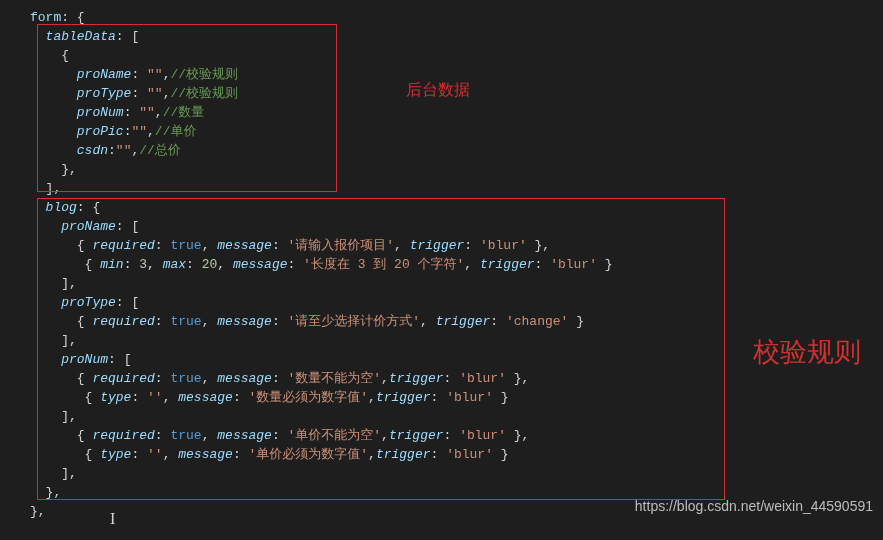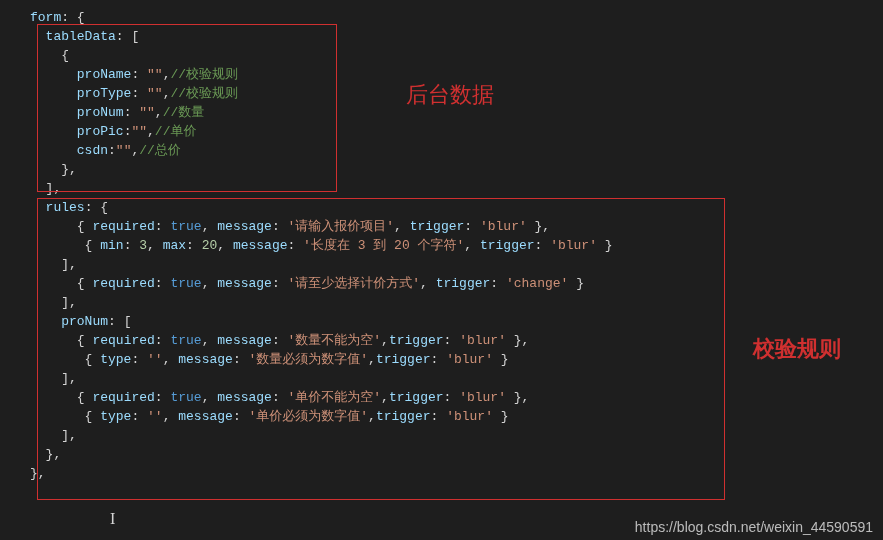--- a/index.html
+++ b/index.html
@@ -16,21 +16,21 @@
       height: 540px;
       position: relative;
       overflow: hidden;
       padding: 8px 0 0 30px;
     }
     .code-line {
       line-height: 19px;
       white-space: pre;
     }
     .prop { color: #9cdcfe; }
-    .key { color: #9cdcfe; }
+    .key { color: #9cdcfe; font-style: italic; }
     .str { color: #ce9178; }
     .num { color: #b5cea8; }
     .bool { color: #569cd6; }
     .punct { color: #d4d4d4; }
     .comment { color: #6a9955; }
     .box1 {
       position: absolute;
       border: 1px solid #d03030;
       left: 37px;
       top: 24px;
@@ -45,37 +45,37 @@
       top: 198px;
       width: 688px;
       height: 302px;
       pointer-events: none;
     }
     .label1 {
       position: absolute;
       left: 406px;
       top: 80px;
       color: #d03030;
-      font-size: 22px;
+      font-size: 16px;
       font-family: Arial, "Microsoft YaHei", sans-serif;
       font-weight: normal;
     }
     .label2 {
       position: absolute;
       left: 753px;
       top: 334px;
       color: #d03030;
-      font-size: 22px;
+      font-size: 27px;
       font-family: Arial, "Microsoft YaHei", sans-serif;
-      font-weight: bold;
+      font-weight: normal;
     }
     .watermark {
       position: absolute;
       right: 10px;
-      bottom: 5px;
+      bottom: 26px;
       color: #cccccc;
       font-size: 14px;
       font-family: Arial, sans-serif;
       opacity: 0.9;
     }
     .cursor {
       position: absolute;
       left: 110px;
       bottom: 12px;
       color: #d4d4d4;
@@ -90,24 +90,26 @@
     <div class="code-line"><span class="prop">form</span><span class="punct">: {</span></div>
     <div class="code-line"><span class="punct">  </span><span class="key">tableData</span><span class="punct">: [</span></div>
     <div class="code-line"><span class="punct">    {</span></div>
     <div class="code-line"><span class="punct">      </span><span class="key">proName</span><span class="punct">: </span><span class="str">""</span><span class="punct">,</span><span class="comment">//校验规则</span></div>
     <div class="code-line"><span class="punct">      </span><span class="key">proType</span><span class="punct">: </span><span class="str">""</span><span class="punct">,</span><span class="comment">//校验规则</span></div>
     <div class="code-line"><span class="punct">      </span><span class="key">proNum</span><span class="punct">: </span><span class="str">""</span><span class="punct">,</span><span class="comment">//数量</span></div>
     <div class="code-line"><span class="punct">      </span><span class="key">proPic</span><span class="punct">:</span><span class="str">""</span><span class="punct">,</span><span class="comment">//单价</span></div>
     <div class="code-line"><span class="punct">      </span><span class="key">csdn</span><span class="punct">:</span><span class="str">""</span><span class="punct">,</span><span class="comment">//总价</span></div>
     <div class="code-line"><span class="punct">    },</span></div>
     <div class="code-line"><span class="punct">  ],</span></div>
-    <div class="code-line"><span class="punct">  </span><span class="key">rules</span><span class="punct">: {</span></div>
+    <div class="code-line"><span class="punct">  </span><span class="key">blog</span><span class="punct">: {</span></div>
+    <div class="code-line"><span class="punct">    </span><span class="key">proName</span><span class="punct">: [</span></div>
     <div class="code-line"><span class="punct">      { </span><span class="key">required</span><span class="punct">: </span><span class="bool">true</span><span class="punct">, </span><span class="key">message</span><span class="punct">: </span><span class="str">'请输入报价项目'</span><span class="punct">, </span><span class="key">trigger</span><span class="punct">: </span><span class="str">'blur'</span><span class="punct"> },</span></div>
     <div class="code-line"><span class="punct">       { </span><span class="key">min</span><span class="punct">: </span><span class="num">3</span><span class="punct">, </span><span class="key">max</span><span class="punct">: </span><span class="num">20</span><span class="punct">, </span><span class="key">message</span><span class="punct">: </span><span class="str">'长度在 3 到 20 个字符'</span><span class="punct">, </span><span class="key">trigger</span><span class="punct">: </span><span class="str">'blur'</span><span class="punct"> }</span></div>
     <div class="code-line"><span class="punct">    ],</span></div>
+    <div class="code-line"><span class="punct">    </span><span class="key">proType</span><span class="punct">: [</span></div>
     <div class="code-line"><span class="punct">      { </span><span class="key">required</span><span class="punct">: </span><span class="bool">true</span><span class="punct">, </span><span class="key">message</span><span class="punct">: </span><span class="str">'请至少选择计价方式'</span><span class="punct">, </span><span class="key">trigger</span><span class="punct">: </span><span class="str">'change'</span><span class="punct"> }</span></div>
     <div class="code-line"><span class="punct">    ],</span></div>
     <div class="code-line"><span class="punct">    </span><span class="key">proNum</span><span class="punct">: [</span></div>
     <div class="code-line"><span class="punct">      { </span><span class="key">required</span><span class="punct">: </span><span class="bool">true</span><span class="punct">, </span><span class="key">message</span><span class="punct">: </span><span class="str">'数量不能为空'</span><span class="punct">,</span><span class="key">trigger</span><span class="punct">: </span><span class="str">'blur'</span><span class="punct"> },</span></div>
     <div class="code-line"><span class="punct">       { </span><span class="key">type</span><span class="punct">: </span><span class="str">''</span><span class="punct">, </span><span class="key">message</span><span class="punct">: </span><span class="str">'数量必须为数字值'</span><span class="punct">,</span><span class="key">trigger</span><span class="punct">: </span><span class="str">'blur'</span><span class="punct"> }</span></div>
     <div class="code-line"><span class="punct">    ],</span></div>
     <div class="code-line"><span class="punct">      { </span><span class="key">required</span><span class="punct">: </span><span class="bool">true</span><span class="punct">, </span><span class="key">message</span><span class="punct">: </span><span class="str">'单价不能为空'</span><span class="punct">,</span><span class="key">trigger</span><span class="punct">: </span><span class="str">'blur'</span><span class="punct"> },</span></div>
     <div class="code-line"><span class="punct">       { </span><span class="key">type</span><span class="punct">: </span><span class="str">''</span><span class="punct">, </span><span class="key">message</span><span class="punct">: </span><span class="str">'单价必须为数字值'</span><span class="punct">,</span><span class="key">trigger</span><span class="punct">: </span><span class="str">'blur'</span><span class="punct"> }</span></div>
     <div class="code-line"><span class="punct">    ],</span></div>
     <div class="code-line"><span class="punct">  },</span></div>

